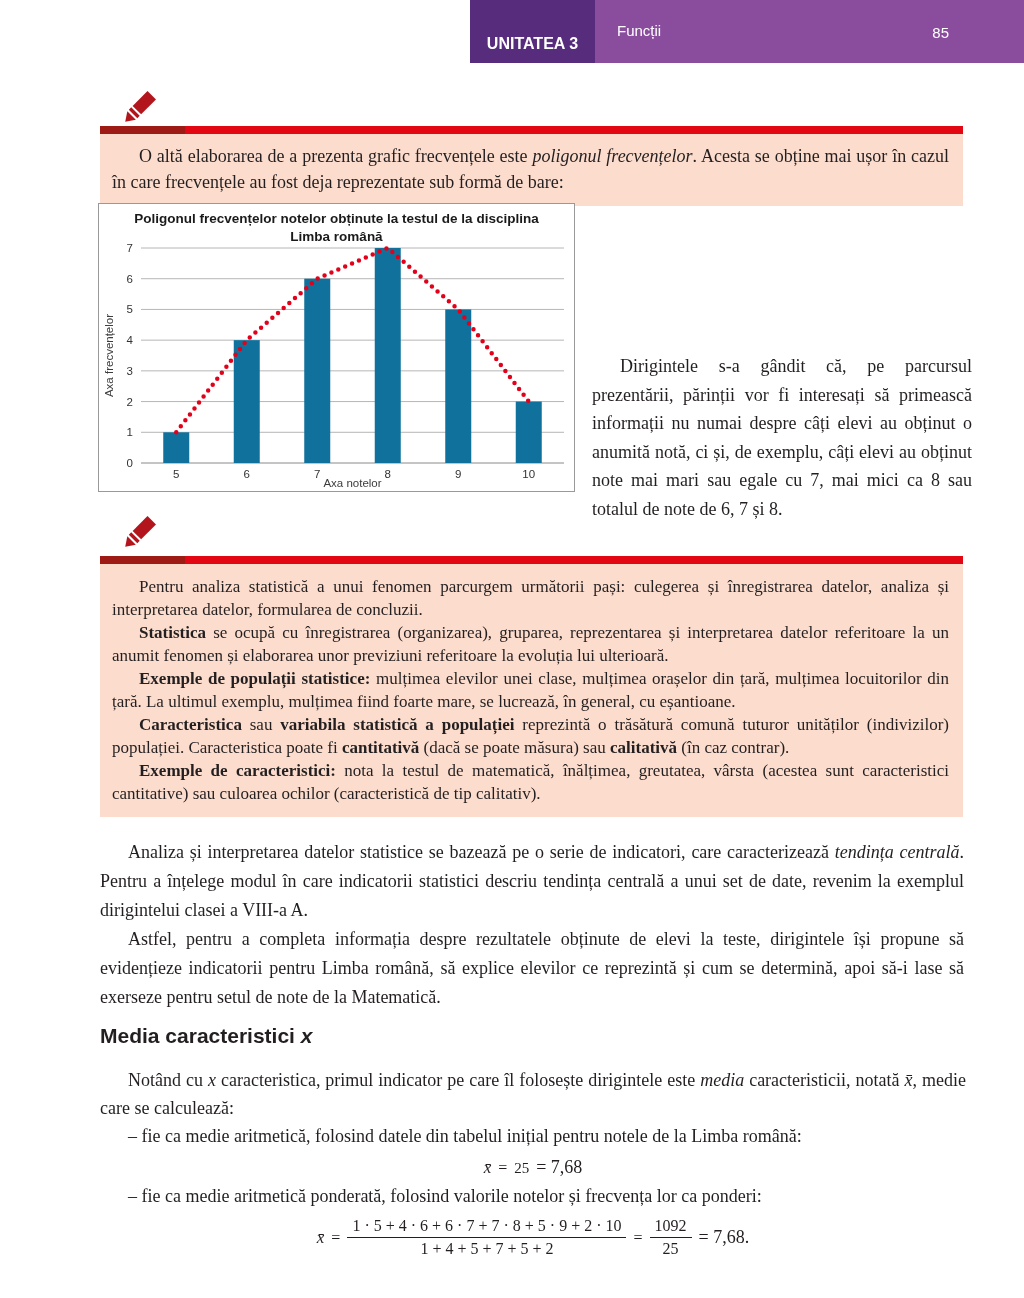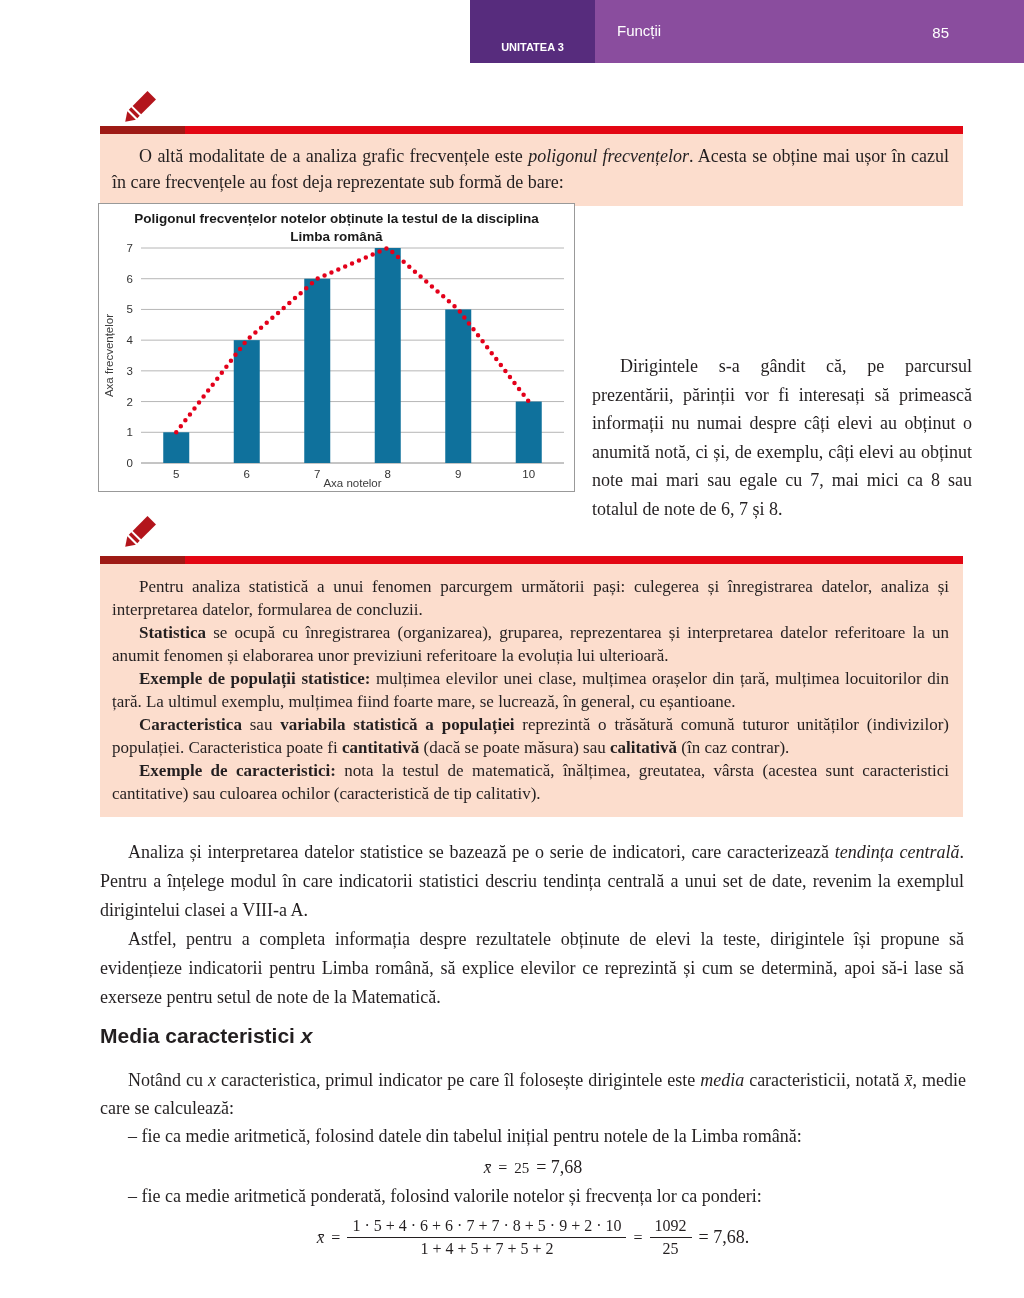--- a/index.html
+++ b/index.html
@@ -19,21 +19,21 @@
   }
   
   .header{
     position:absolute;left:470px;top:0;width:554px;height:63px;
     background:var(--purple-light);display:flex;align-items:flex-end;
     font-family:"Liberation Sans", sans-serif;color:#ffffff;
   }
   .unit-box{
     width:125px;height:63px;background:var(--purple-dark);
     display:flex;align-items:flex-end;justify-content:center;
-    padding-bottom:10px;box-sizing:border-box;font-weight:bold;font-size:11px;
+    padding-bottom:10px;box-sizing:border-box;font-weight:bold;font-size:16px;
   }
   .section-label{margin-left:22px;padding-bottom:24px;font-size:15px;}
   .page-num{margin-left:auto;margin-right:75px;padding-bottom:22px;font-weight:normal;font-size:15px;}
   
   .remember{position:absolute;left:101px;display:flex;align-items:center;gap:9px;height:40px;flex-direction:column;}
   .remember .label{
     font-family:"Liberation Sans", sans-serif;font-weight:bold;font-size:19px;color:var(--red-label);
   }
   .redbar{position:absolute;left:100px;width:863px;height:8px;background:var(--red);}
   .redbar::before{content:"";position:absolute;left:0;top:0;width:85px;height:8px;background:var(--red-dark);}
@@ -96,21 +96,21 @@
         <rect x="14" y="25" width="12" height="3.4"></rect>
         <path d="M14 30.5 L26 30.5 L20 39.5 Z"></path>
       </g>
     </svg>
   </span>
   <span class="label">Rețineți!</span>
 </div>
 <div class="redbar" style="top:126px;"></div>
 
 <div class="pinkbox" id="intro-box">
-  <p><span>O altă modalitate de a analiza grafic frecvențele este </span><span style="font-style: italic;">poligonul frecvențelor</span><span>. Acesta se obține mai ușor în cazul în care frecvențele au fost deja reprezentate sub formă de bare:</span></p>
+  <p><span>O altă elaborarea de a prezenta grafic frecvențele este </span><span style="font-style: italic;">poligonul frecvențelor</span><span>. Acesta se obține mai ușor în cazul în care frecvențele au fost deja reprezentate sub formă de bare:</span></p>
 </div>
 
 <div class="chartbox">
   <svg id="chart-svg" width="475" height="287">
       <line x1="42" y1="259" x2="465" y2="259" stroke="#8a8a8a" stroke-width="1"></line>
       <text x="34" y="263" text-anchor="end" class="tick">0</text>
       <line x1="42" y1="228.28571428571428" x2="465" y2="228.28571428571428" stroke="#b6b6b6" stroke-width="1"></line>
       <text x="34" y="232.28571428571428" text-anchor="end" class="tick">1</text>
       <line x1="42" y1="197.57142857142856" x2="465" y2="197.57142857142856" stroke="#b6b6b6" stroke-width="1"></line>
       <text x="34" y="201.57142857142856" text-anchor="end" class="tick">2</text>

